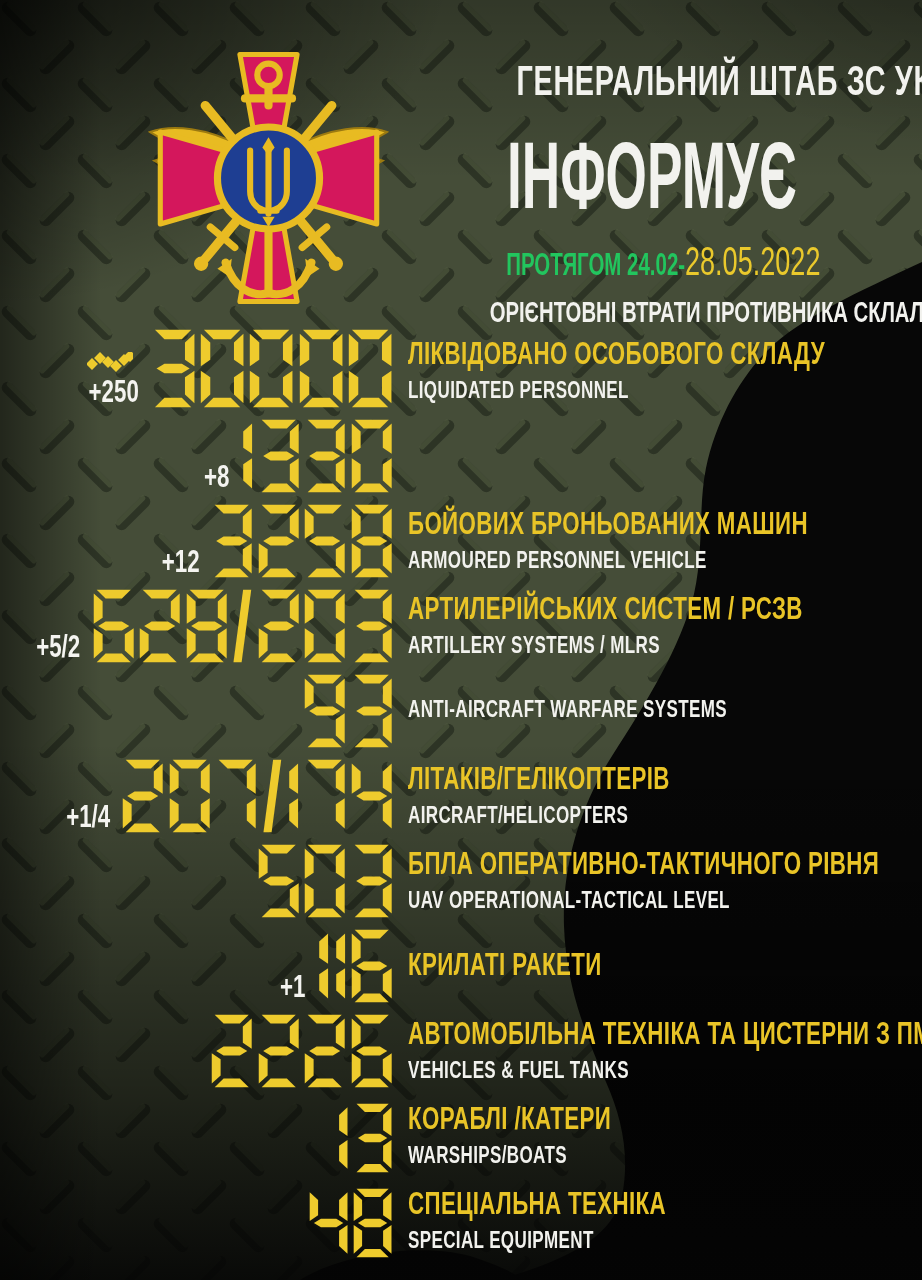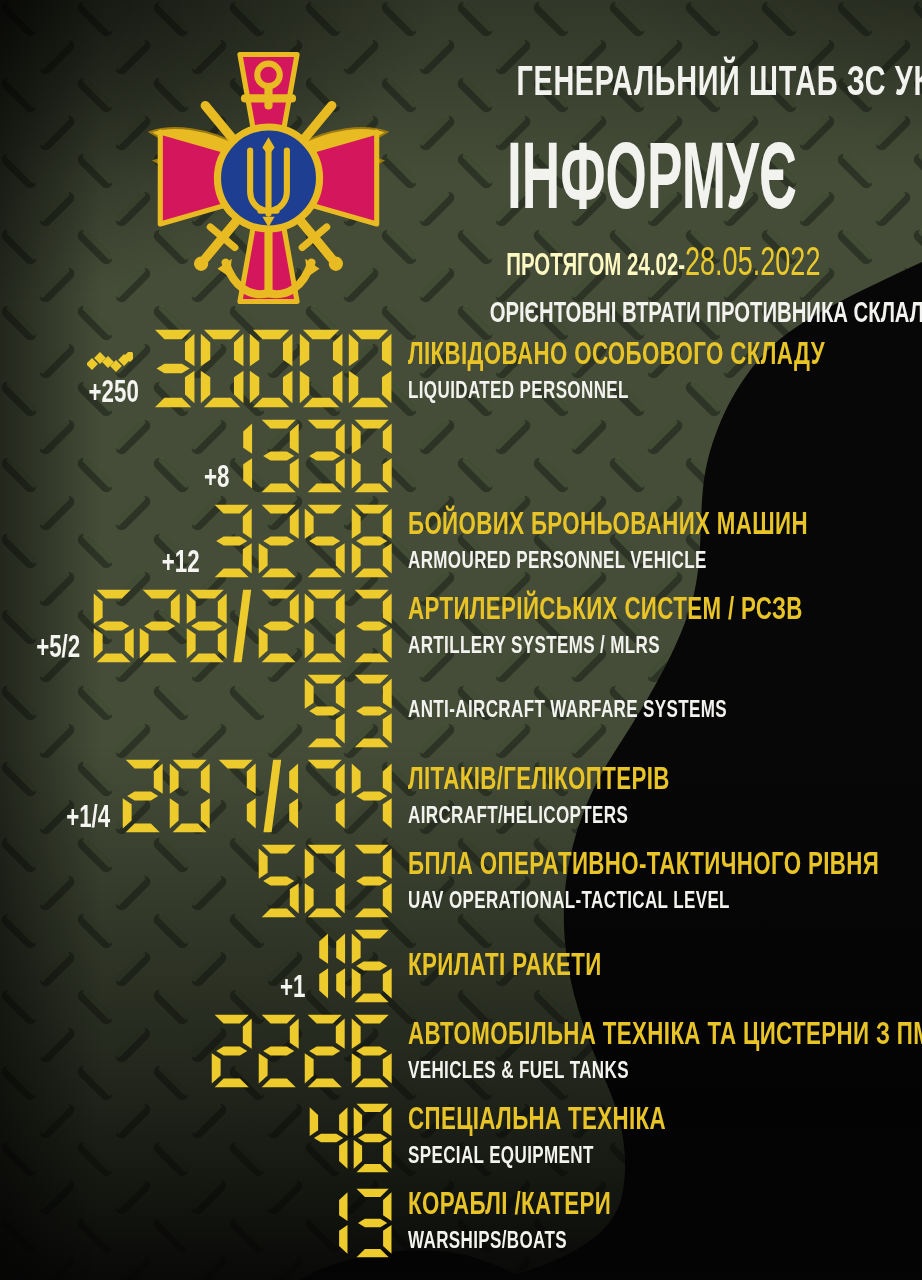--- a/index.html
+++ b/index.html
@@ -24,21 +24,21 @@
 
   
   .emblem{position:absolute;left:146px;top:40px;width:245px;height:276px;}
   .header{position:absolute;left:392px;top:56px;width:520px;text-align:center;color:#f2f2ee;}
   .cond{display:inline-block;white-space:nowrap;}
   .hdr-title{font-size:43px;font-weight:bold;letter-spacing:1px;}
   .hdr-title .cond{transform:scaleX(0.67);transform-origin:center;}
   .hdr-informs{font-size:95px;font-weight:bold;margin-top:23px;line-height:1;}
   .hdr-informs .cond{transform:scaleX(0.56);transform-origin:center;}
   .hdr-period{margin-top:18px;line-height:1;}
-  .hdr-period .prefix{font-size:31px;font-weight:bold;color:#fef9c3;}
+  .hdr-period .prefix{font-size:31px;font-weight:bold;color:#22c55e;}
   .hdr-period .prefix .cond{transform:scaleX(0.66);transform-origin:right center;}
   .hdr-period .date{font-size:41px;font-weight:normal;color:#eac92c;}
   .hdr-period .date .cond{transform:scaleX(0.66);transform-origin:left center;}
   .hdr-tagline{font-size:29px;font-weight:bold;margin-top:14px;}
   .hdr-tagline .cond{transform:scaleX(0.7);transform-origin:center;}
 
   
   .rows{position:absolute;left:0;top:326px;width:100%;}
   .row{height:85px;display:grid;grid-template-columns:392px 1fr;column-gap:16px;align-items:center;}
   .nums{display:flex;justify-content:flex-end;align-items:flex-end;height:100%;padding-left:8px;}
@@ -556,50 +556,20 @@
                 <polygon fill="#eecb2d" points="55,53 55,94 43,83 43,61"></polygon>
               </svg>
             </div>
     </div>
     <div class="labels">
       <div class="ua"><span class="cond">АВТОМОБІЛЬНА ТЕХНІКА ТА ЦИСТЕРНИ З ПММ</span></div>
       <div class="en"><span class="cond">VEHICLES  &amp; FUEL TANKS</span></div>
     </div>
   </div>
 
-  <div class="row row-10">
-    <div class="nums">
-      <div class="delta-col">
-        
-        
-      </div>
-      <div class="digits">
-              <svg class="seg-digit" viewBox="0 0 56 100" aria-hidden="true">
-                <polygon fill="#eecb2d" points="1,6 13,17 13,39 1,47"></polygon>
-                <polygon fill="#eecb2d" points="55,6 55,47 43,39 43,17"></polygon>
-                <polygon fill="#eecb2d" points="7,50 17,44 39,44 49,50 39,56 17,56"></polygon>
-                <polygon fill="#eecb2d" points="55,53 55,94 43,83 43,61"></polygon>
-              </svg>
-              <svg class="seg-digit" viewBox="0 0 56 100" aria-hidden="true">
-                <polygon fill="#eecb2d" points="5,1 51,1 39,13 17,13"></polygon>
-                <polygon fill="#eecb2d" points="55,6 55,47 43,39 43,17"></polygon>
-                <polygon fill="#eecb2d" points="55,53 55,94 43,83 43,61"></polygon>
-                <polygon fill="#eecb2d" points="17,87 39,87 51,99 5,99"></polygon>
-                <polygon fill="#eecb2d" points="1,53 13,61 13,83 1,94"></polygon>
-                <polygon fill="#eecb2d" points="1,6 13,17 13,39 1,47"></polygon>
-                <polygon fill="#eecb2d" points="7,50 17,44 39,44 49,50 39,56 17,56"></polygon>
-              </svg>
-            </div>
-    </div>
-    <div class="labels">
-      <div class="ua"><span class="cond">СПЕЦІАЛЬНА ТЕХНІКА</span></div>
-      <div class="en"><span class="cond">SPECIAL EQUIPMENT</span></div>
-    </div>
-  </div>
-
   <div class="row row-9">
     <div class="nums">
       <div class="delta-col">
         
         
       </div>
       <div class="digits">
               <svg class="seg-one" viewBox="0 0 16 100" aria-hidden="true">
                 <polygon fill="#eecb2d" points="15,6 15,47 3,39 3,17"></polygon>
                 <polygon fill="#eecb2d" points="15,53 15,94 3,83 3,61"></polygon>
@@ -611,15 +581,45 @@
                 <polygon fill="#eecb2d" points="55,53 55,94 43,83 43,61"></polygon>
                 <polygon fill="#eecb2d" points="17,87 39,87 51,99 5,99"></polygon>
               </svg>
             </div>
     </div>
     <div class="labels">
       <div class="ua"><span class="cond">КОРАБЛІ /КАТЕРИ</span></div>
       <div class="en"><span class="cond">WARSHIPS/BOATS</span></div>
     </div>
   </div>
+
+  <div class="row row-10">
+    <div class="nums">
+      <div class="delta-col">
+        
+        
+      </div>
+      <div class="digits">
+              <svg class="seg-digit" viewBox="0 0 56 100" aria-hidden="true">
+                <polygon fill="#eecb2d" points="1,6 13,17 13,39 1,47"></polygon>
+                <polygon fill="#eecb2d" points="55,6 55,47 43,39 43,17"></polygon>
+                <polygon fill="#eecb2d" points="7,50 17,44 39,44 49,50 39,56 17,56"></polygon>
+                <polygon fill="#eecb2d" points="55,53 55,94 43,83 43,61"></polygon>
+              </svg>
+              <svg class="seg-digit" viewBox="0 0 56 100" aria-hidden="true">
+                <polygon fill="#eecb2d" points="5,1 51,1 39,13 17,13"></polygon>
+                <polygon fill="#eecb2d" points="55,6 55,47 43,39 43,17"></polygon>
+                <polygon fill="#eecb2d" points="55,53 55,94 43,83 43,61"></polygon>
+                <polygon fill="#eecb2d" points="17,87 39,87 51,99 5,99"></polygon>
+                <polygon fill="#eecb2d" points="1,53 13,61 13,83 1,94"></polygon>
+                <polygon fill="#eecb2d" points="1,6 13,17 13,39 1,47"></polygon>
+                <polygon fill="#eecb2d" points="7,50 17,44 39,44 49,50 39,56 17,56"></polygon>
+              </svg>
+            </div>
+    </div>
+    <div class="labels">
+      <div class="ua"><span class="cond">СПЕЦІАЛЬНА ТЕХНІКА</span></div>
+      <div class="en"><span class="cond">SPECIAL EQUIPMENT</span></div>
+    </div>
+  </div>
 </div>
   </div>
 </div>
 
 </body></html>

